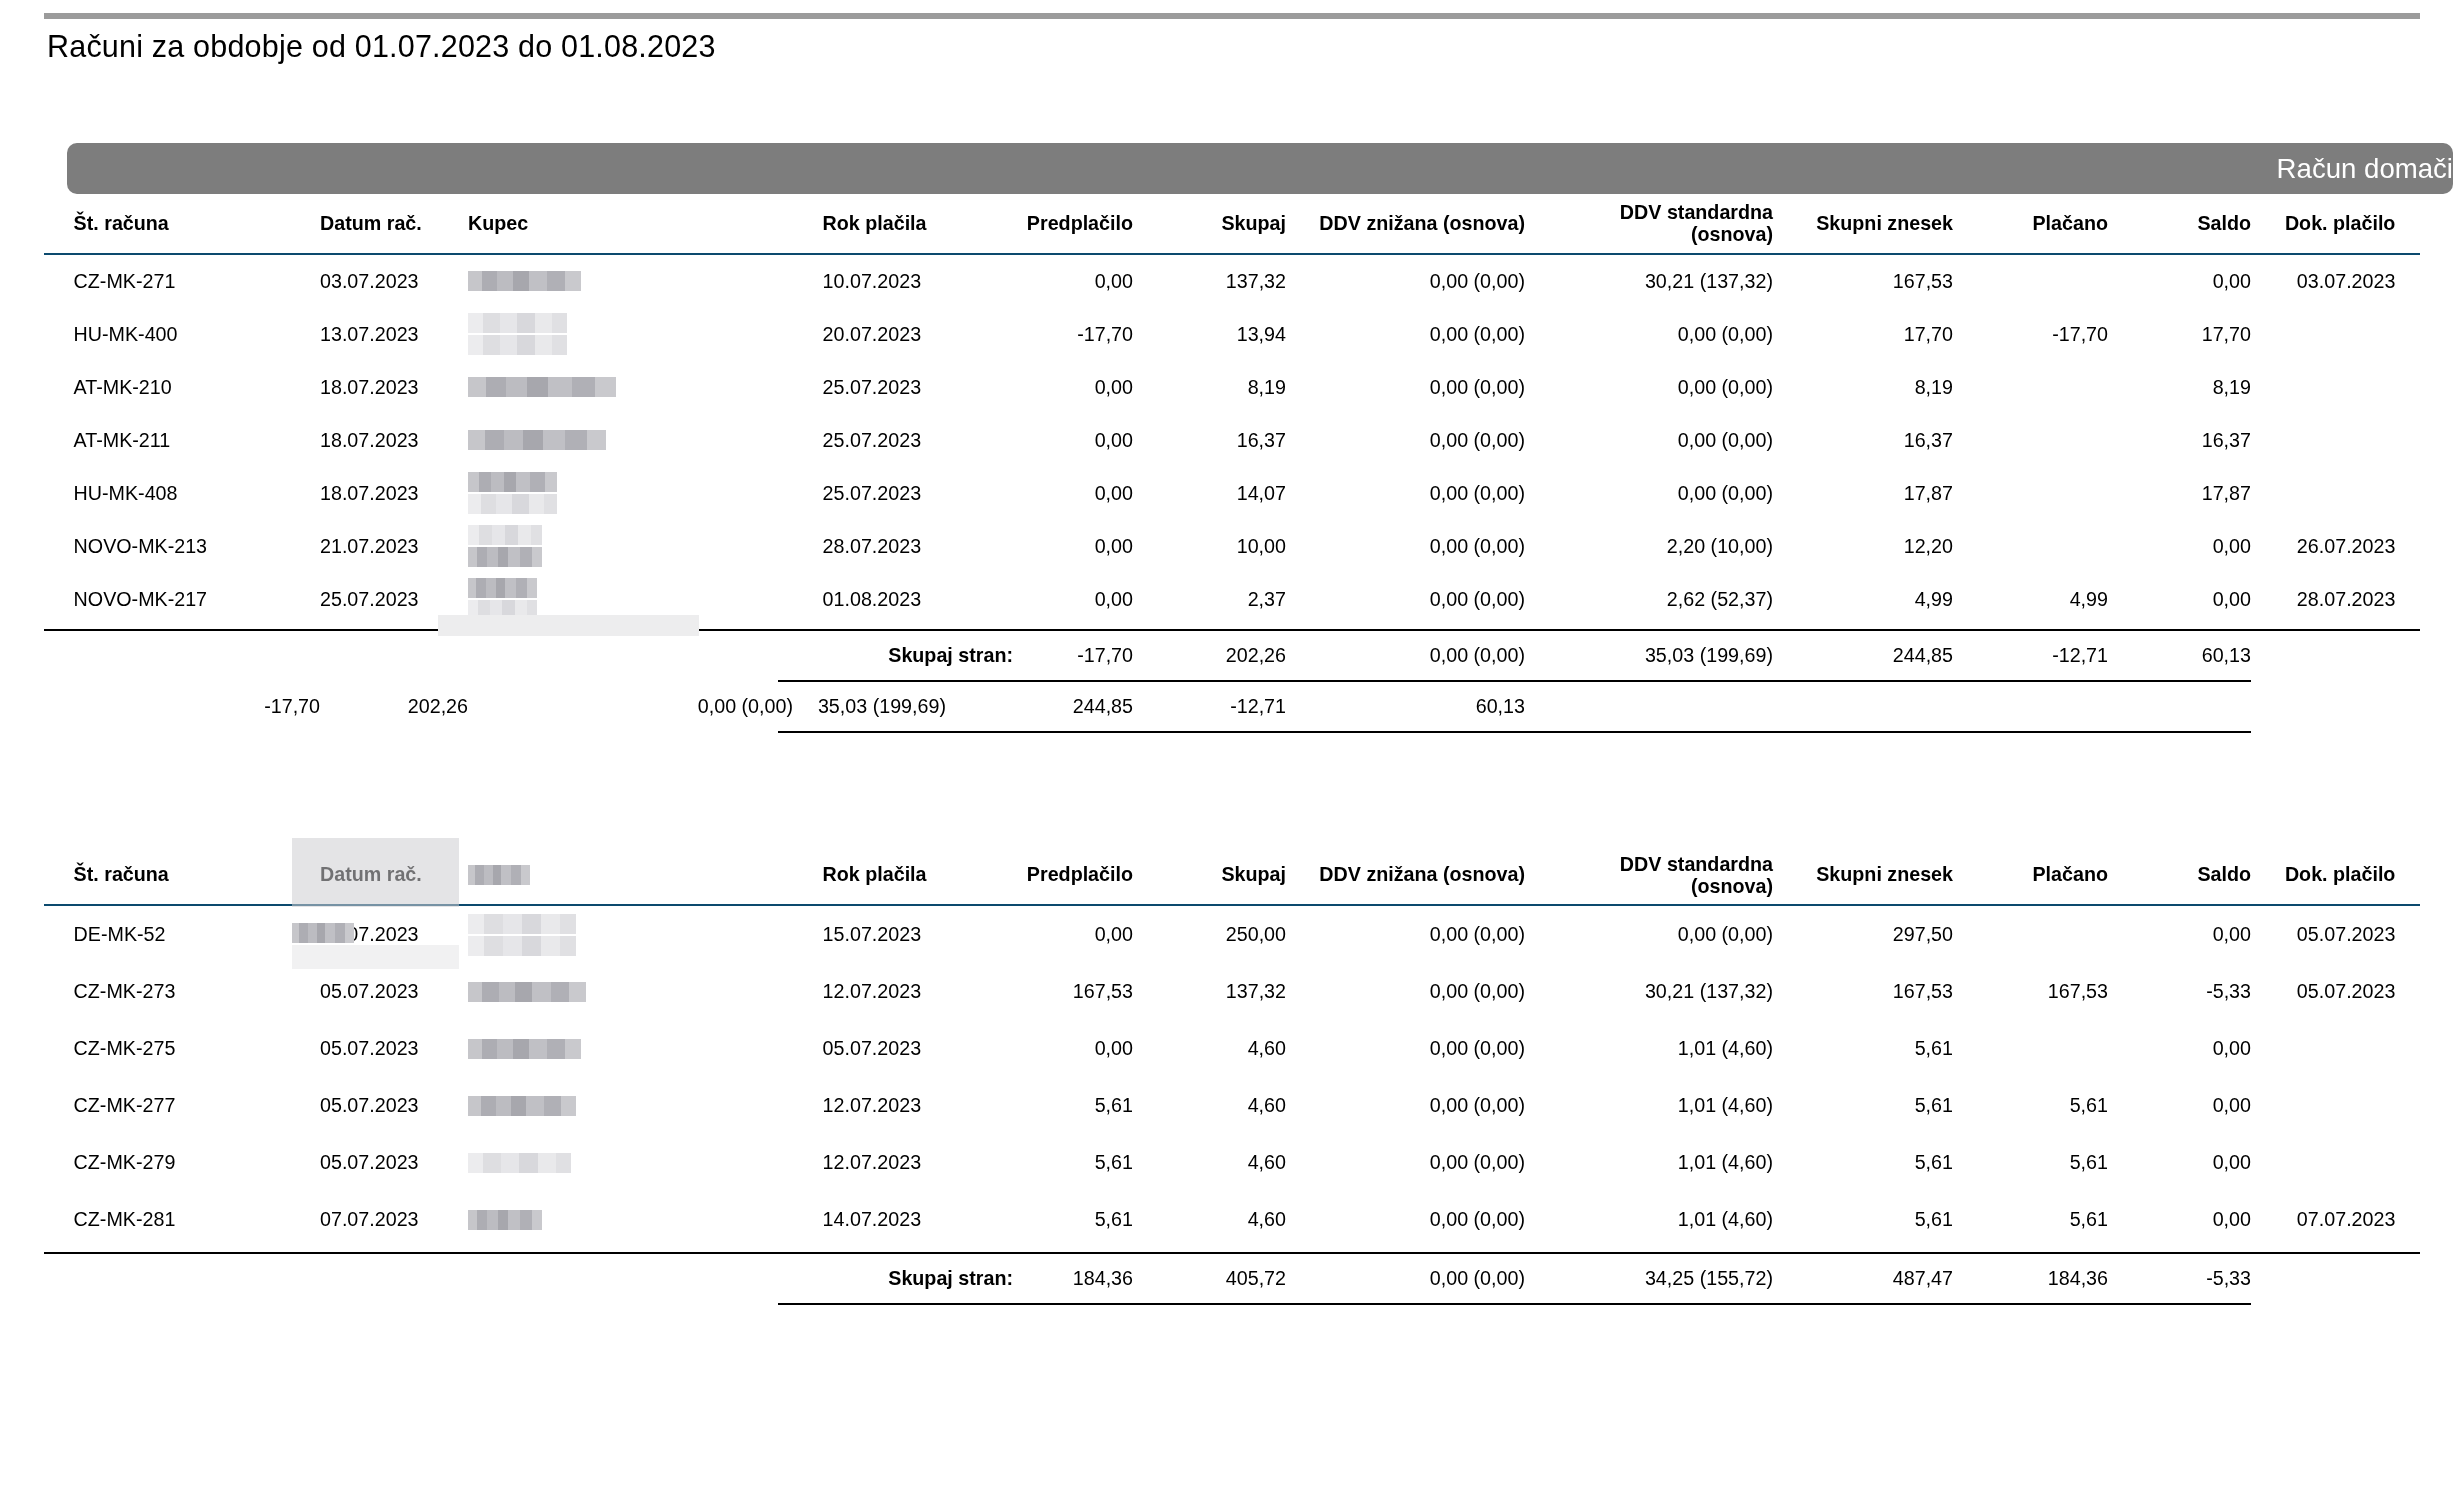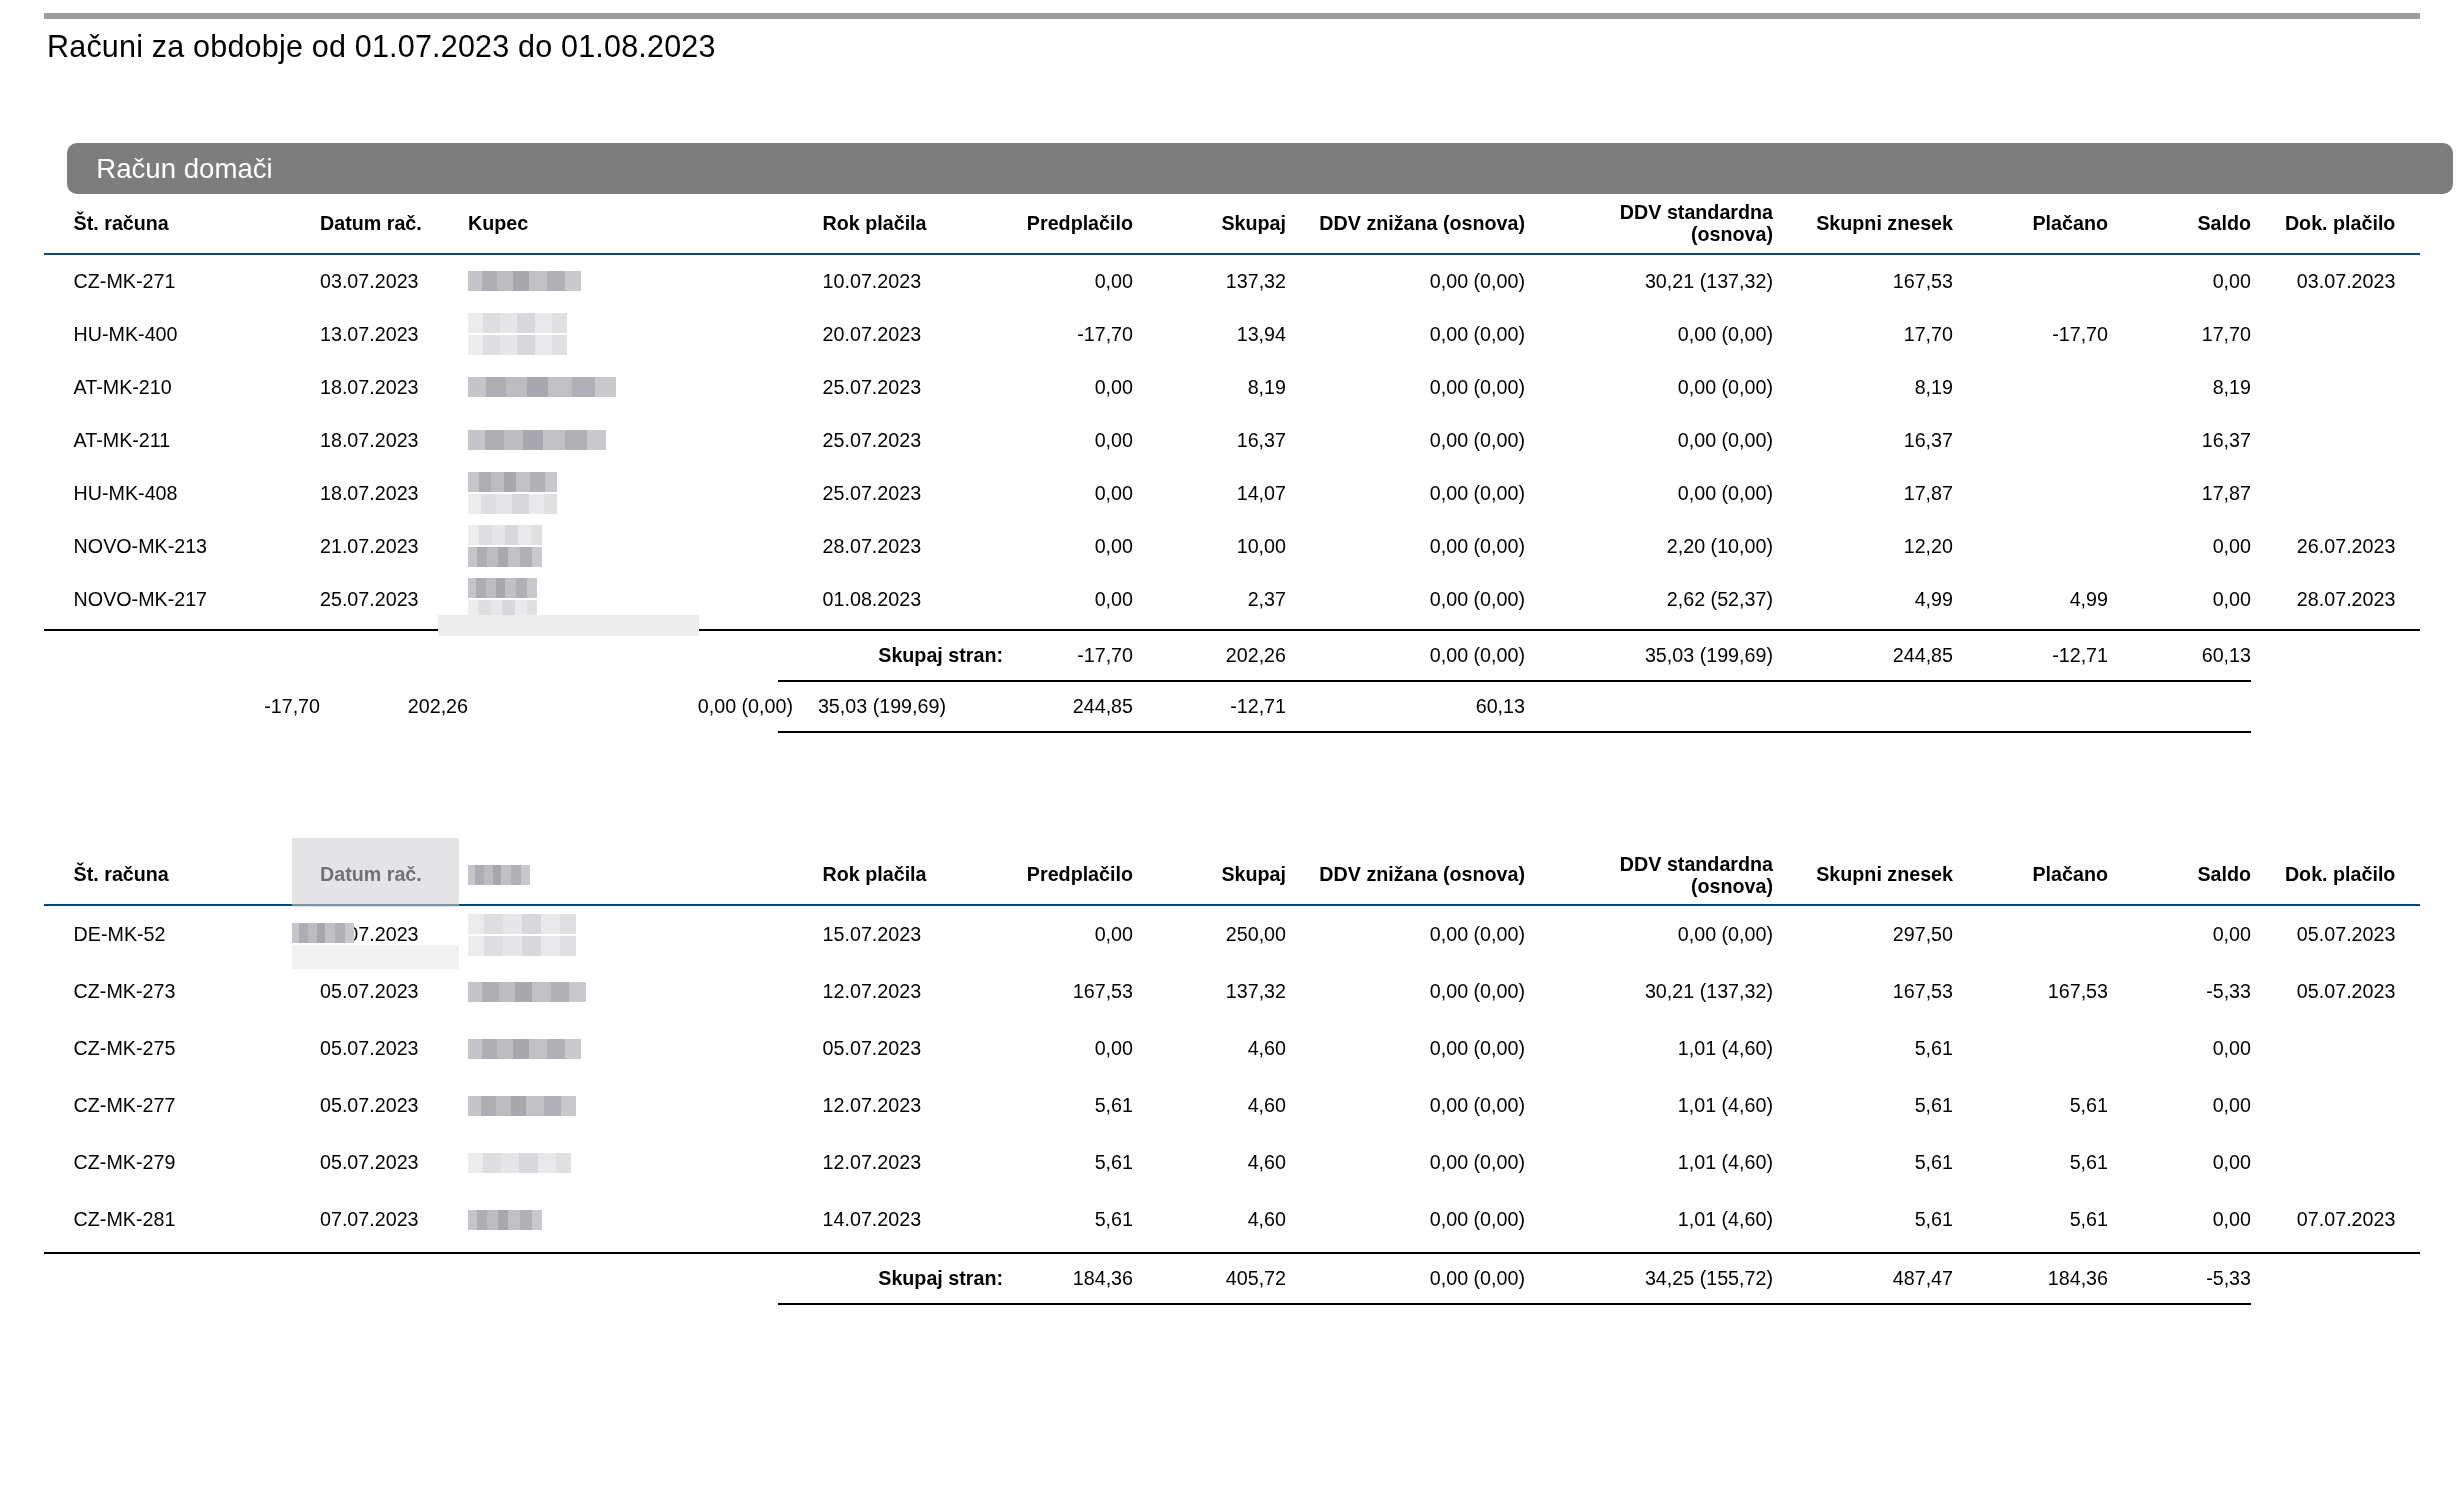--- a/index.html
+++ b/index.html
@@ -8,40 +8,40 @@
     padding:0 44px;position:relative;background:#fff;}
   .top-rule{height:5.9px;background:var(--rule,#9b9b9b);margin-top:12.8px;}
   .page-title{font-size:30.5px;font-weight:normal;margin:9.9px 0 0 3px;letter-spacing:0.2px;}
 
   .section{position:relative;}
   .section[data-section="0"]{margin-top:79px;}
   .section[data-section="1"]{margin-top:112px;}
 
   .bar{height:51px;line-height:51px;background:var(--bar-bg,#7d7d7d);
     border-radius:9.9px;color:#fff;font-size:27.6px;padding-left:29.6px;
-    margin-left:22.7px;margin-right:-33px;}
+    margin-left:22.7px;margin-right:-33px;text-align:right;}
 
   .grid{display:grid;
     grid-template-columns:276px 148px 325px 153px 187px 153px 239px 248px 180px 155px 143px 168px;
     align-items:center;}
   .header-row{height:59px;border-bottom:2px solid #0c4a6e;font-weight:bold;font-size:19.7px;}
   .header-row .cell{white-space:nowrap;}
   .header-row .cell.col8{white-space:normal;line-height:1.12;padding-left:89px;}
   .cell{font-size:19.7px;}
   .left{text-align:left;}
   .right{text-align:right;}
   .col1{padding-left:29.6px;box-sizing:border-box;}
   .col4{padding-left:29.6px;box-sizing:border-box;}
   .col12{padding-right:23.6px;box-sizing:border-box;}
 
   .row{height:53px;}
   .section[data-section="1"] .row{height:57px;}
   .full-line{border-top:2px solid #000;margin-top:3.9px;}
   .srow{height:49px;font-size:19.7px;}
-  .slabel{font-weight:bold;position:relative;left:57px;white-space:nowrap;}
+  .slabel{font-weight:bold;position:relative;left:67px;white-space:nowrap;}
   .sum-line{margin-left:734px;width:1473px;border-top:2px solid #000;}
 
   .rstack{display:flex;flex-direction:column;gap:2px;}
   .redact{height:23.6px;}
   .rstack .redact{height:19.7px;}
   .tone-dark{background:linear-gradient(90deg,#c6c6ca 0 12%,#adadb3 12% 26%,#bcbcc1 26% 40%,#a7a7ad 40% 54%,#c0c0c5 54% 70%,#b0b0b6 70% 86%,#c9c9cd 86% 100%);}
   .tone-light{background:linear-gradient(90deg,#ececee 0 15%,#dedee1 15% 32%,#e6e6e9 32% 50%,#d8d8dc 50% 68%,#e9e9eb 68% 85%,#e0e0e3 85% 100%);}
 
   .artifact{position:absolute;}
   .a-strip-1{left:394px;top:472px;width:261px;height:21.7px;background:#ededee;}

